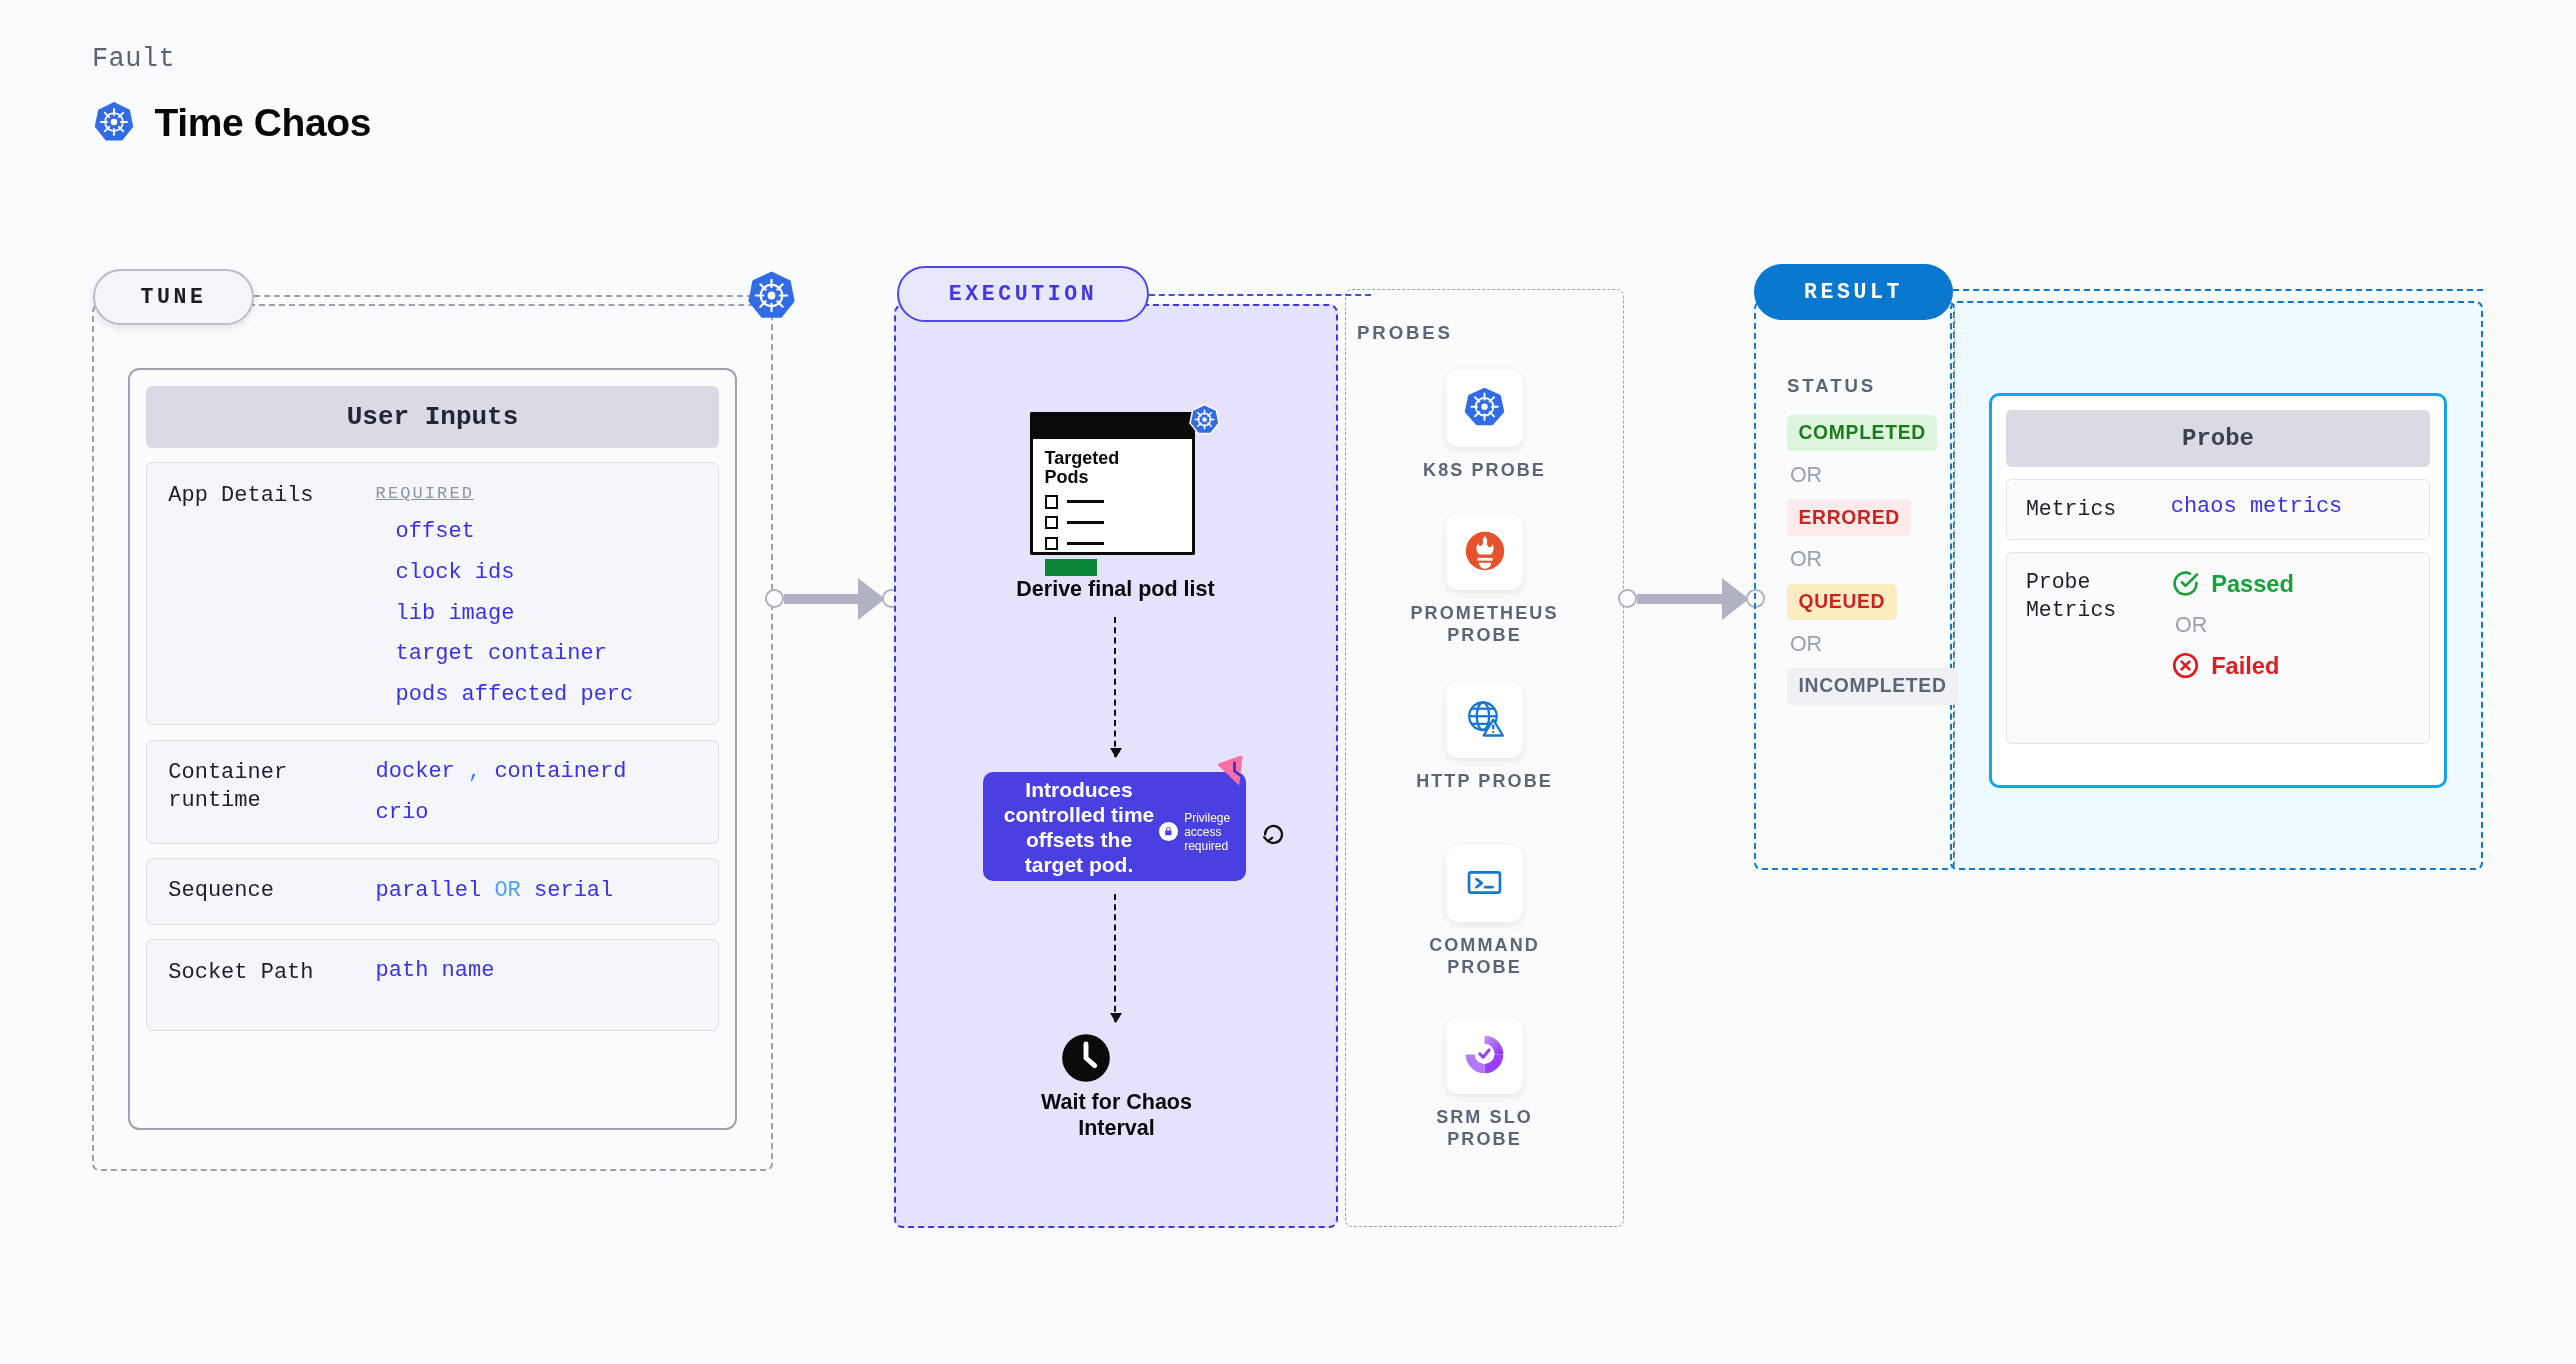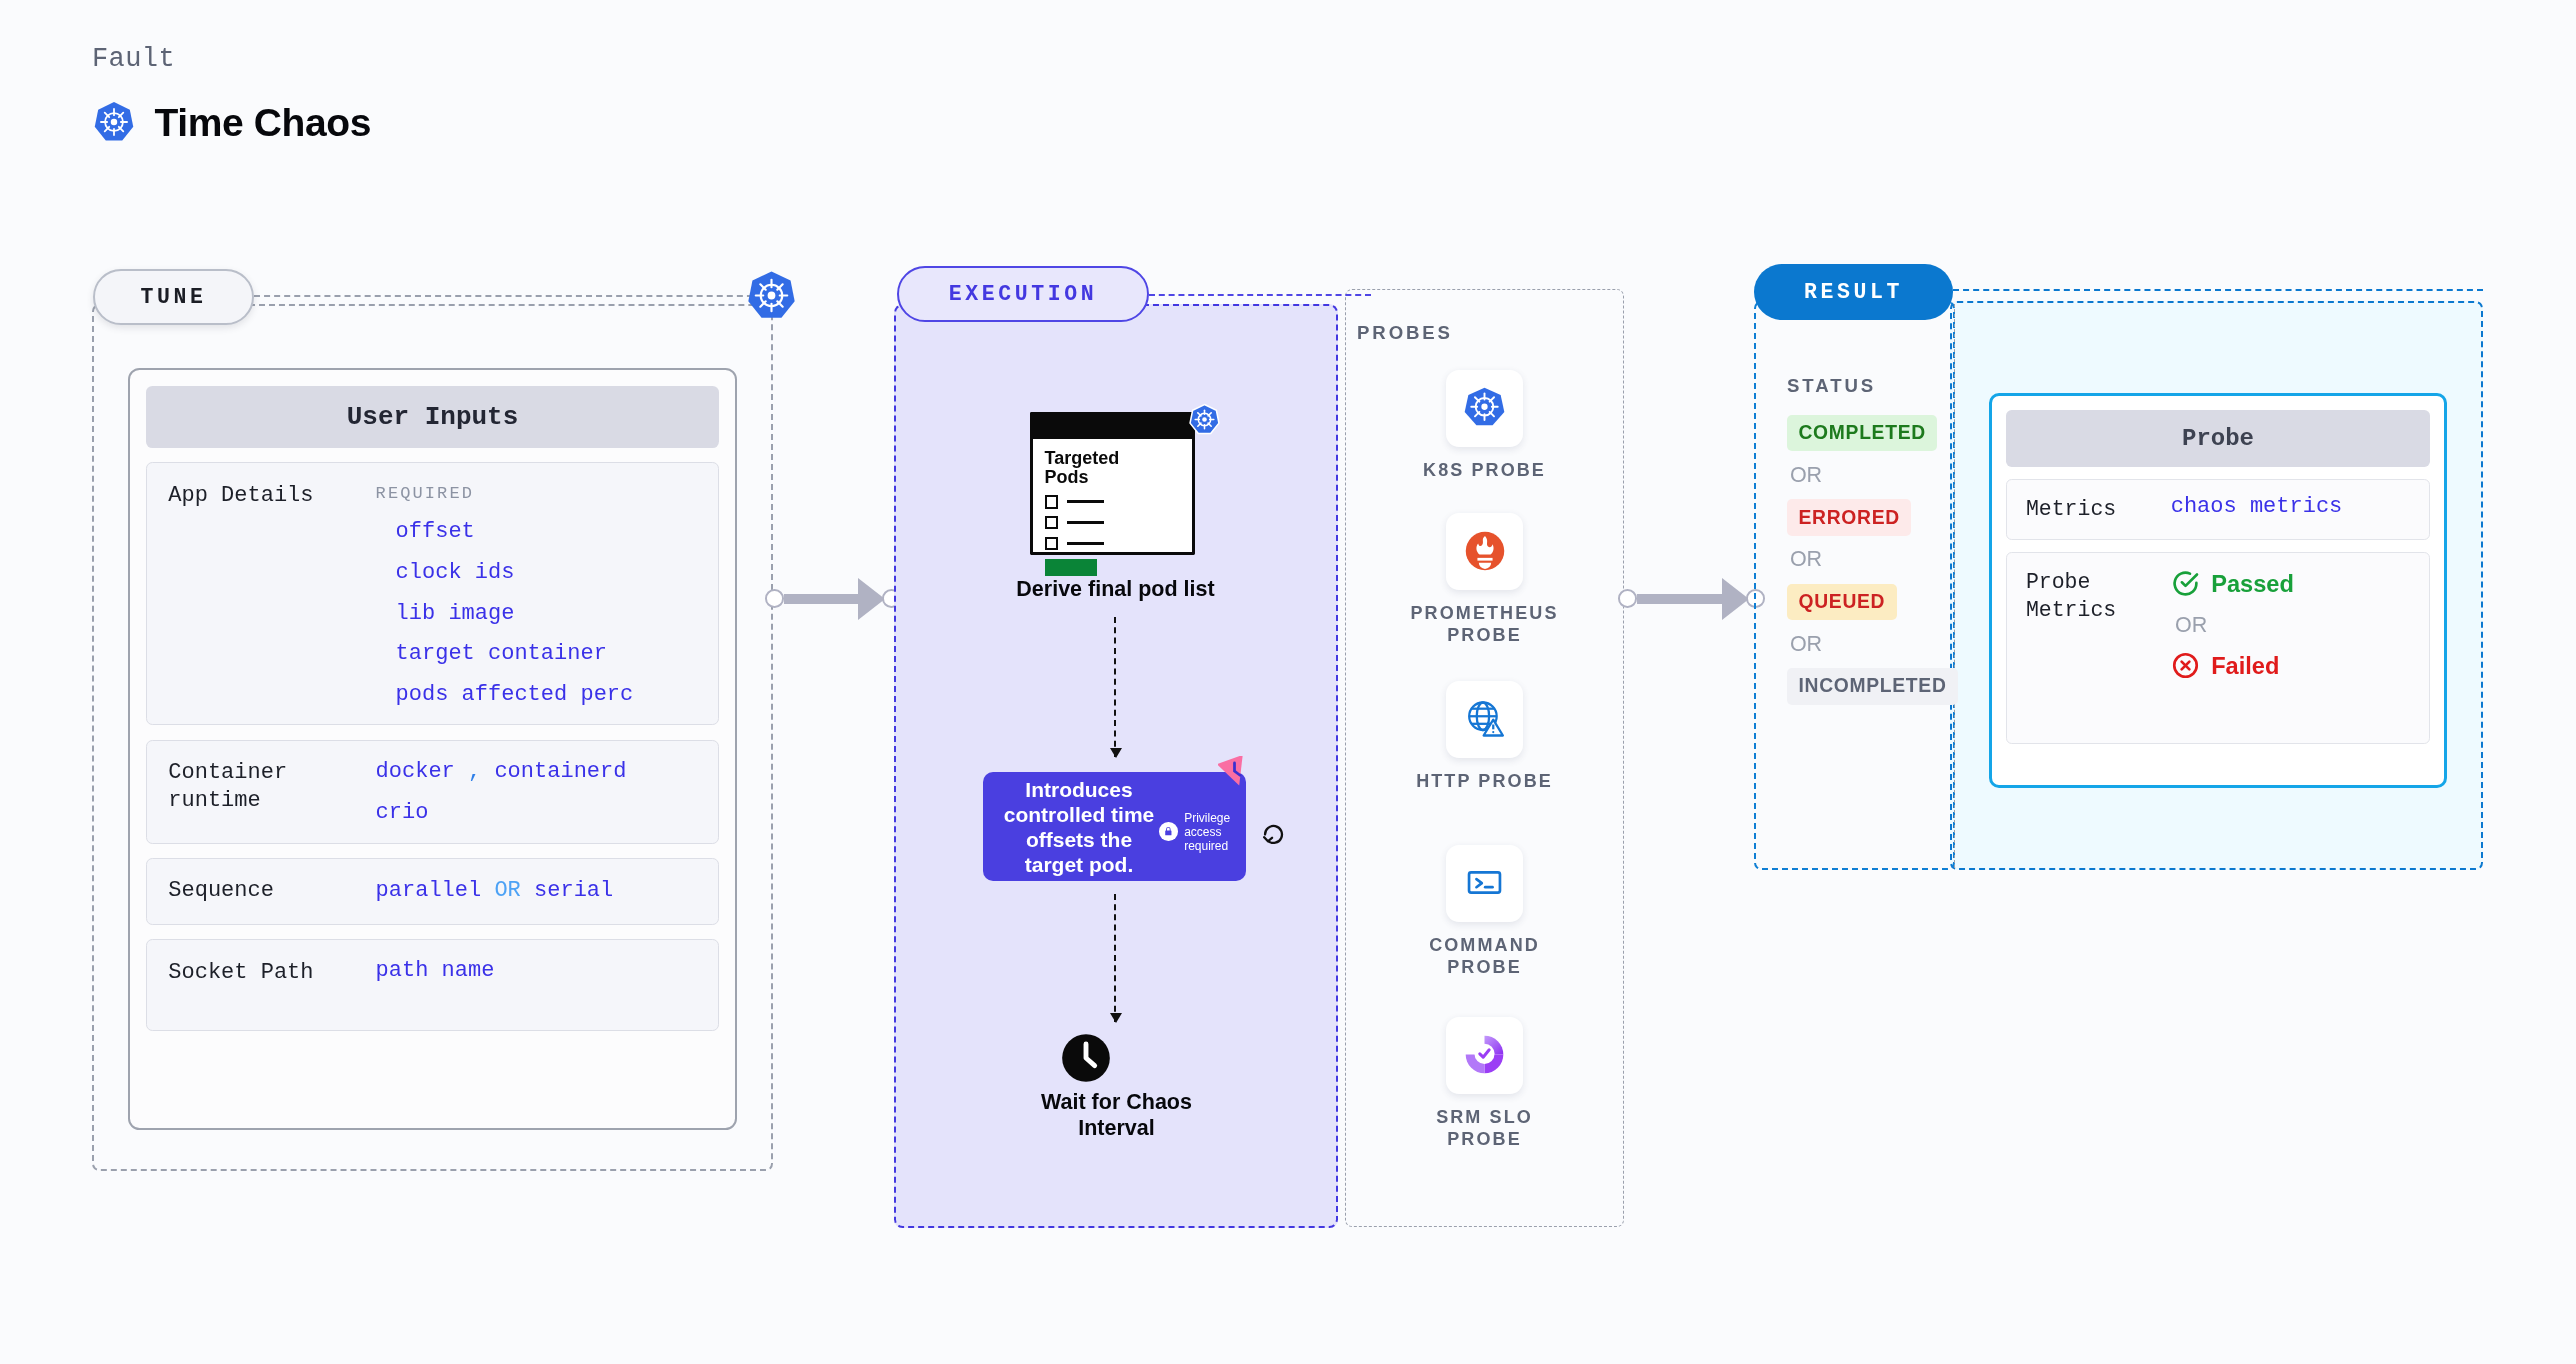--- a/index.html
+++ b/index.html
@@ -61,21 +61,21 @@
     border: 1.4px solid #dcdee6; border-radius: 6.4px;
     padding: 18.6px 21.5px; display: flex; gap: 14.3px;
   }
   .row-label {
     font-family: "Liberation Mono", monospace; font-size: 22px;
     color: #1d2029; width: 193px; flex: none; line-height: 1.28;
   }
   .row-vals { display: flex; flex-direction: column; gap: 18.6px; padding-top: 2.1px; }
   .req-tag {
     font-family: "Liberation Mono", monospace; font-size: 17px;
-    color: #8c93a3; letter-spacing: 2.1px;
+    color: #8c93a3; letter-spacing: 2.1px; text-decoration: underline;
   }
   .val {
     font-family: "Liberation Mono", monospace; font-size: 22px;
     color: #3a31e8; line-height: 1;
   }
   .val .sep { color: #2f7fe8; }
   .val .or { color: #4da2f5; }
   .indent { padding-left: 20px; }
 
   

